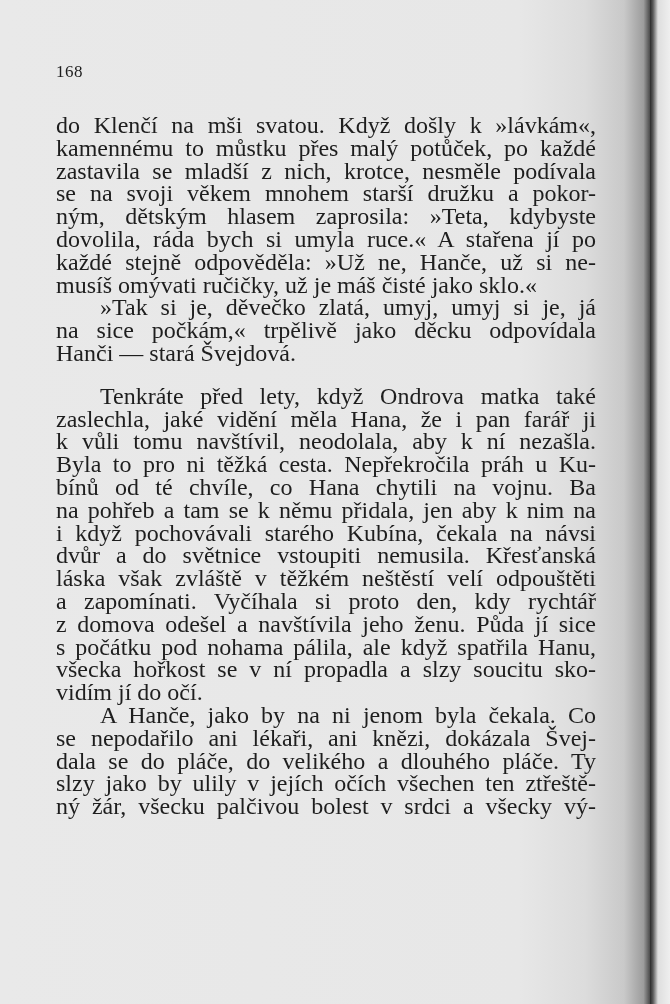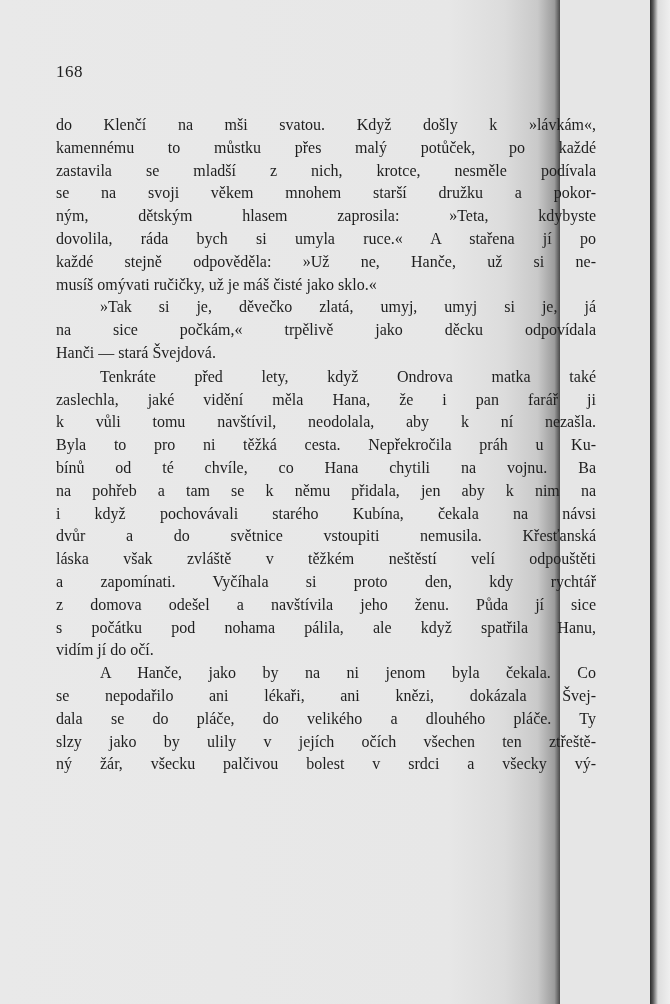--- a/index.html
+++ b/index.html
@@ -3,43 +3,43 @@
 <meta charset="utf-8">
 <style>
   html, body { margin:0; padding:0; }
   body {
     width:670px; height:1004px; overflow:hidden; position:relative;
     background:#e6e6e6;
     font-family:"Liberation Serif","DejaVu Serif",serif;
     color:#1e1e1e;
   }
   .page {
-    position:absolute; left:0; top:0; width:560px; height:1004px;
+    position:absolute; left:0; top:0; width:650px; height:1004px;
     background:linear-gradient(to right,#e9e9e9 0%,#e7e7e7 80%,#dcdcdc 90%,#c9c9c9 96%,#9c9c9c 99%,#4a4a4a 100%);
   }
   .edge {
     position:absolute; left:650px; top:0; width:20px; height:1004px;
     background:linear-gradient(to right,#2a2a2a 0%,#5a5a5a 15%,#dedede 40%,#efefef 100%);
   }
   .page-number {
     position:absolute; left:56px; top:62px;
     font-size:17px; letter-spacing:0.5px;
   }
   .text {
     position:absolute; left:56px; top:114px; width:540px;
-    font-size:16px; line-height:22.8px;
+    font-size:24px; line-height:22.8px;
   }
   .line {
     display:block; white-space:nowrap;
     text-align:justify; text-align-last:justify;
     height:22.8px;
   }
   .line.indent { padding-left:44px; }
   .line.last { text-align-last:left; }
-  .line.gap { margin-top:1px; }
+  .line.gap { margin-top:20px; }
 </style>
 </head>
 <body>
 
 <div class="page">
   <div class="page-number">168</div>
   <div class="text" id="body-text">
       <span class="line">do Klenčí na mši svatou. Když došly k »lávkám«,</span>
       <span class="line">kamennému to můstku přes malý potůček, po každé</span>
       <span class="line">zastavila se mladší z nich, krotce, nesměle podívala</span>
@@ -56,20 +56,21 @@
       <span class="line">k vůli tomu navštívil, neodolala, aby k ní nezašla.</span>
       <span class="line">Byla to pro ni těžká cesta. Nepřekročila práh u Ku-</span>
       <span class="line">bínů od té chvíle, co Hana chytili na vojnu. Ba</span>
       <span class="line">na pohřeb a tam se k němu přidala, jen aby k nim na</span>
       <span class="line">i když pochovávali starého Kubína, čekala na návsi</span>
       <span class="line">dvůr a do světnice vstoupiti nemusila. Křesťanská</span>
       <span class="line">láska však zvláště v těžkém neštěstí velí odpouštěti</span>
       <span class="line">a zapomínati. Vyčíhala si proto den, kdy rychtář</span>
       <span class="line">z domova odešel a navštívila jeho ženu. Půda jí sice</span>
       <span class="line">s počátku pod nohama pálila, ale když spatřila Hanu,</span>
+      <span class="line">všecka hořkost se v ní propadla a slzy soucitu sko-</span>
       <span class="line last">vidím jí do očí.</span>
       <span class="line indent">A Hanče, jako by na ni jenom byla čekala. Co</span>
       <span class="line">se nepodařilo ani lékaři, ani knězi, dokázala Švej-</span>
       <span class="line">dala se do pláče, do velikého a dlouhého pláče. Ty</span>
       <span class="line">slzy jako by ulily v jejích očích všechen ten ztřeště-</span>
       <span class="line">ný žár, všecku palčivou bolest v srdci a všecky vý-</span>
     </div>
 </div>
 <div class="edge"></div>
 

